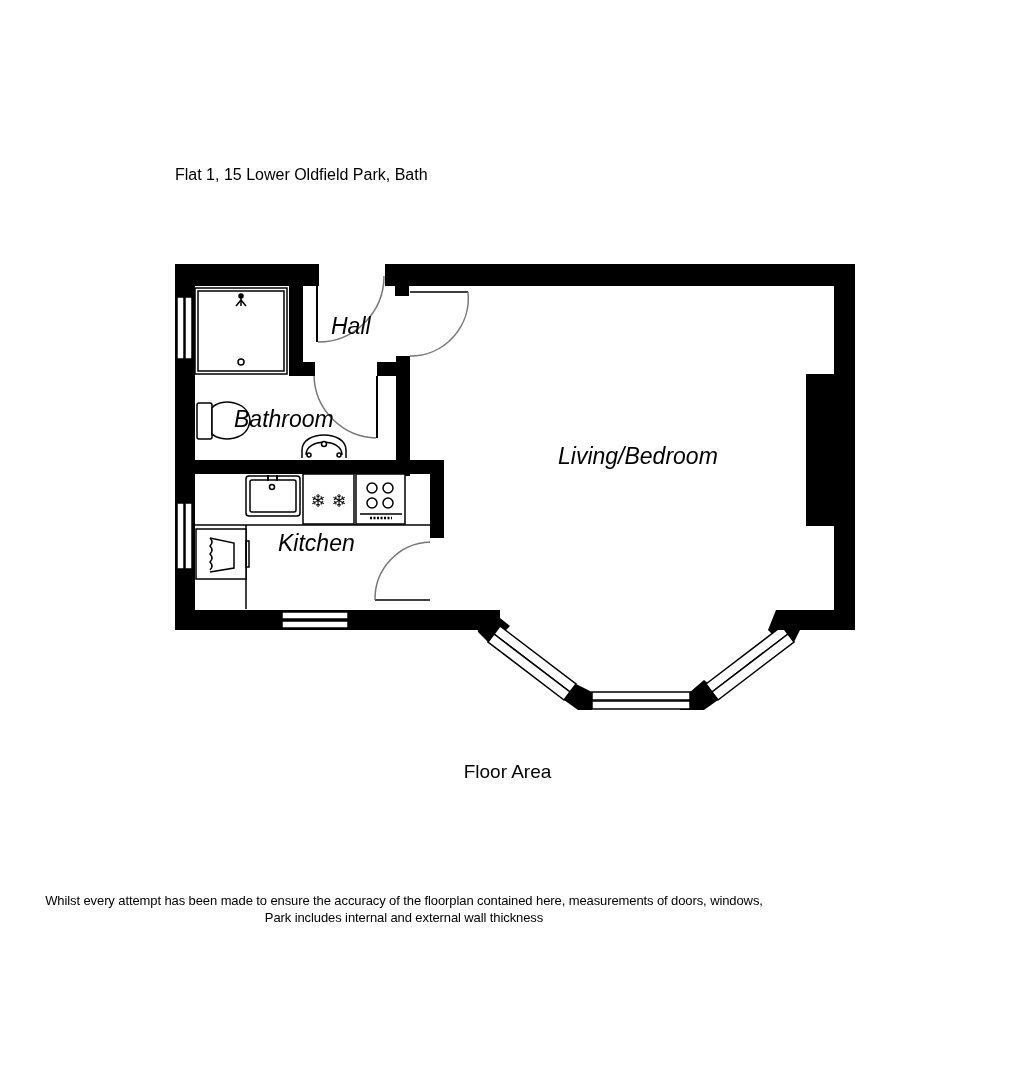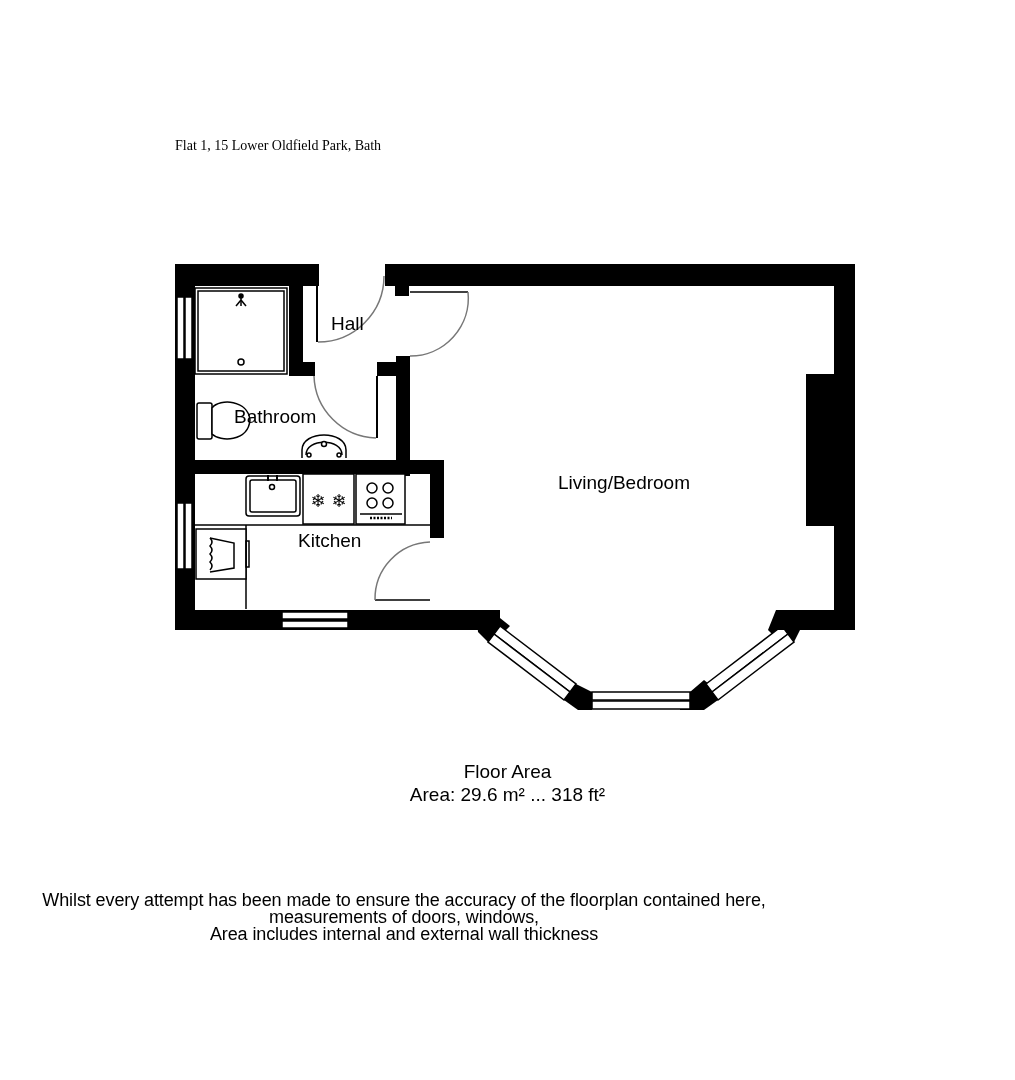--- a/index.html
+++ b/index.html
@@ -1,21 +1,21 @@
 <!DOCTYPE html>
 <html><head>
 <meta charset="utf-8">
 <style>
   html, body { margin:0; padding:0; background:#ffffff; }
   body { width:1015px; height:1080px; position:relative; overflow:hidden; font-family:"Liberation Sans", sans-serif; color:#000; }
-  .title { position:absolute; left:175px; top:138px; font-size:14px; letter-spacing:0; white-space:nowrap;font-family:Liberation Serif, serif; }
+  .title { position:absolute; left:175px; top:166px; font-size:16px; letter-spacing:0; white-space:nowrap; }
   .plan { position:absolute; left:0; top:0; width:1015px; height:1080px; }
   .area-block { position:absolute; left:0; width:1015px; top:760px; text-align:center; font-size:19px; line-height:23px; }
-  .disclaimer { position:absolute; left:0; width:808px; top:892px; text-align:center; font-size:18px; line-height:17px; letter-spacing:-0.1px; }
-  .room-label { position:absolute; font-size:19px; white-space:nowrap; }
+  .disclaimer { position:absolute; left:0; width:808px; top:892px; text-align:center; font-size:13px; line-height:17px; letter-spacing:-0.1px; }
+  .room-label { position:absolute; font-size:23px; white-space:nowrap;font-style:italic; }
 </style>
 </head>
 <body>
 
 <div class="title">Flat 1, 15 Lower Oldfield Park, Bath</div>
 
 <svg class="plan" viewBox="0 0 1015 1080" xmlns="http://www.w3.org/2000/svg">
 
   <g fill="#000">
 
@@ -149,24 +149,23 @@
   <g fill="none" stroke="#000" stroke-width="1.5">
     <rect x="196" y="529" width="50" height="50" fill="#fff"></rect>
     <rect x="246" y="541" width="3" height="26"></rect>
     <path d="M210,538 L234,543 L234,568 L210,572"></path>
     <path d="M210,538 q4,4 0,8 q4,4 0,8 q4,4 0,8 q4,4 0,8"></path>
   </g>
 </svg>
 
 <div class="room-label" style="left:331px; top:313px;">Hall</div>
 <div class="room-label" style="left:234px; top:406px;">Bathroom</div>
-<div class="room-label" style="left:278px; top:530px;margin-left:20px;">Kitchen</div>
-<div class="room-label" style="left:558px; top:472px;">Living/Bedroom</div>
+<div class="room-label" style="left:278px; top:530px;">Kitchen</div>
+<div class="room-label" style="left:558px; top:443px;">Living/Bedroom</div>
 
 <div class="area-block">
   <div>Floor Area</div>
-  <div>Area: 29.6 m² ... 318 ft²</div>
 </div>
 
 <div class="disclaimer">
   <div>Whilst every attempt has been made to ensure the accuracy of the floorplan contained here, measurements of doors, windows,</div>
-  <div>Area includes internal and external wall thickness</div>
+  <div>Park includes internal and external wall thickness</div>
 </div>
 
 </body></html>

